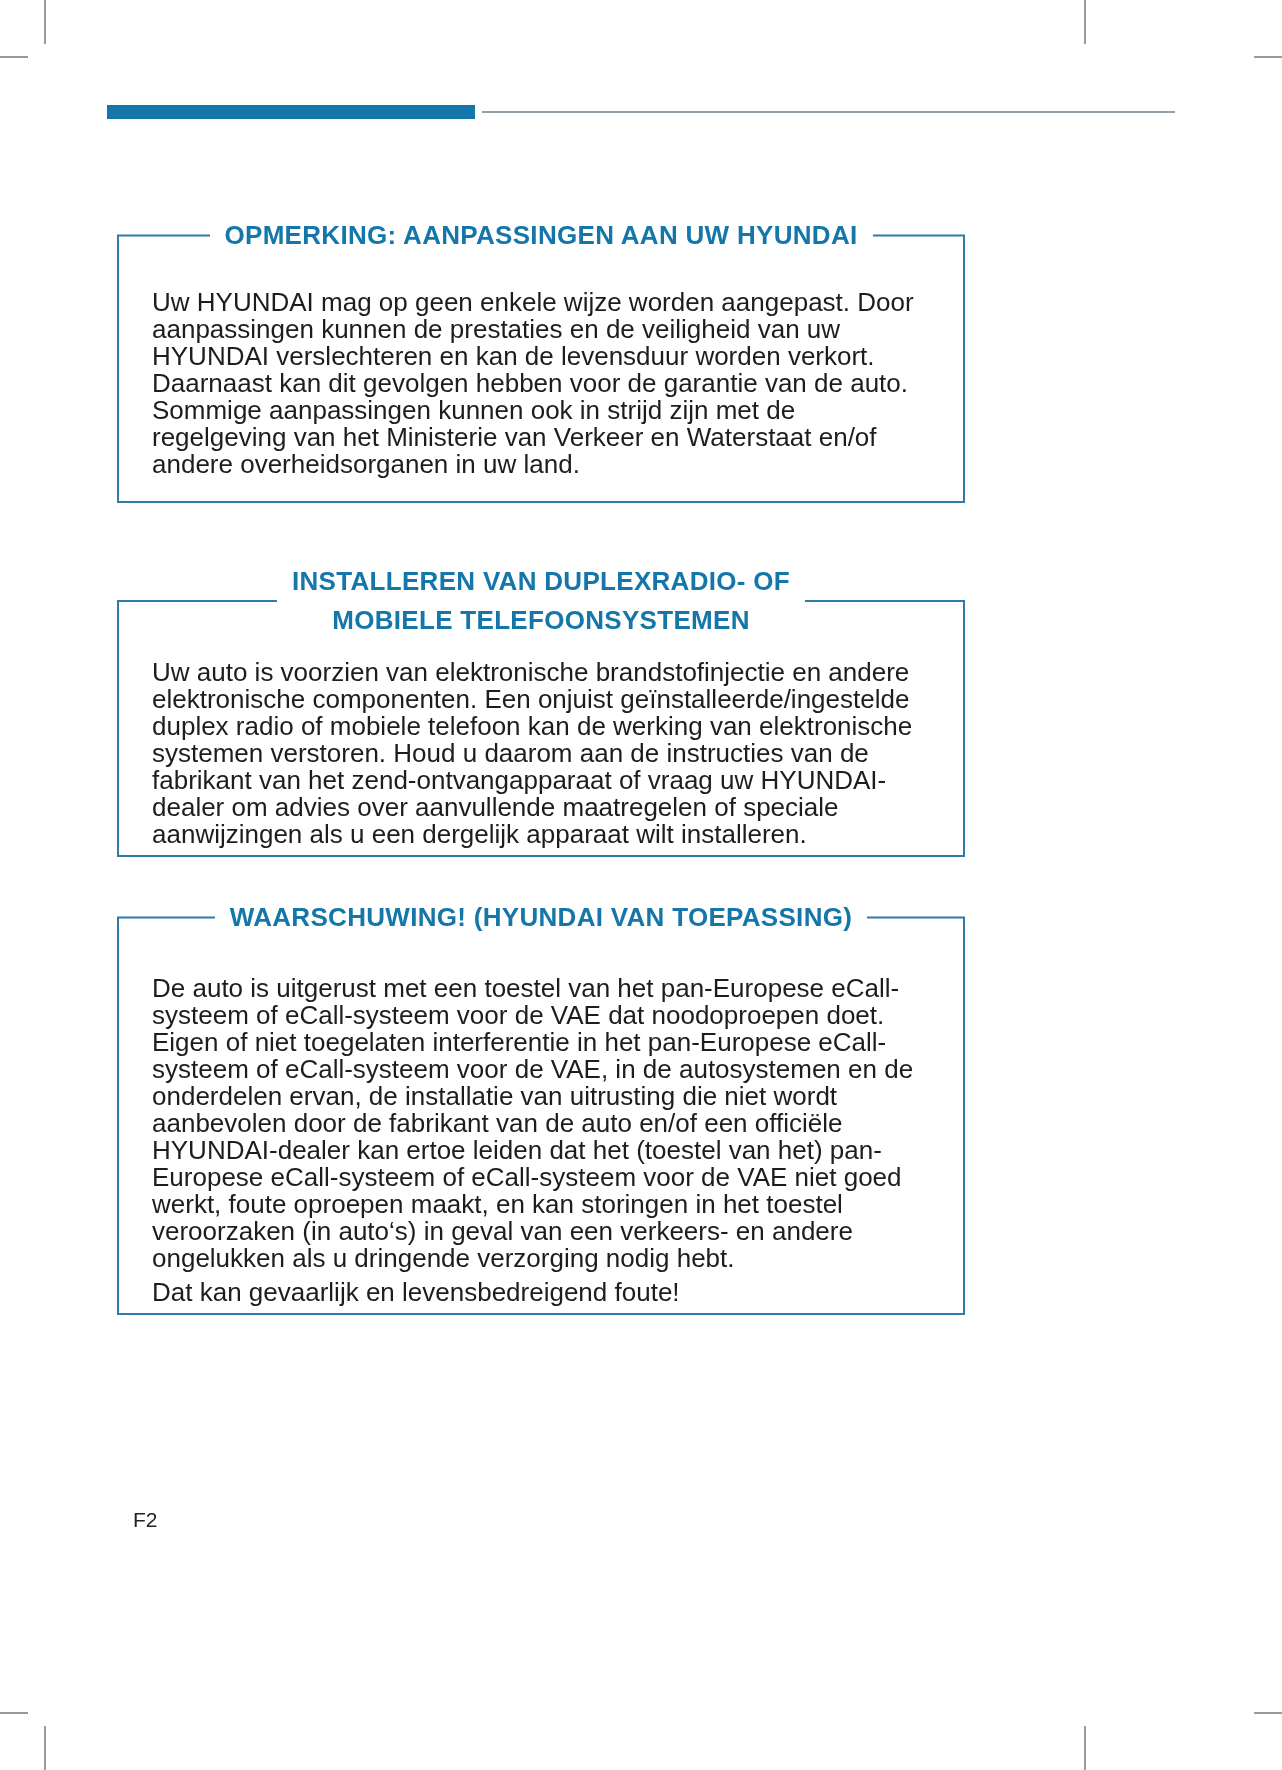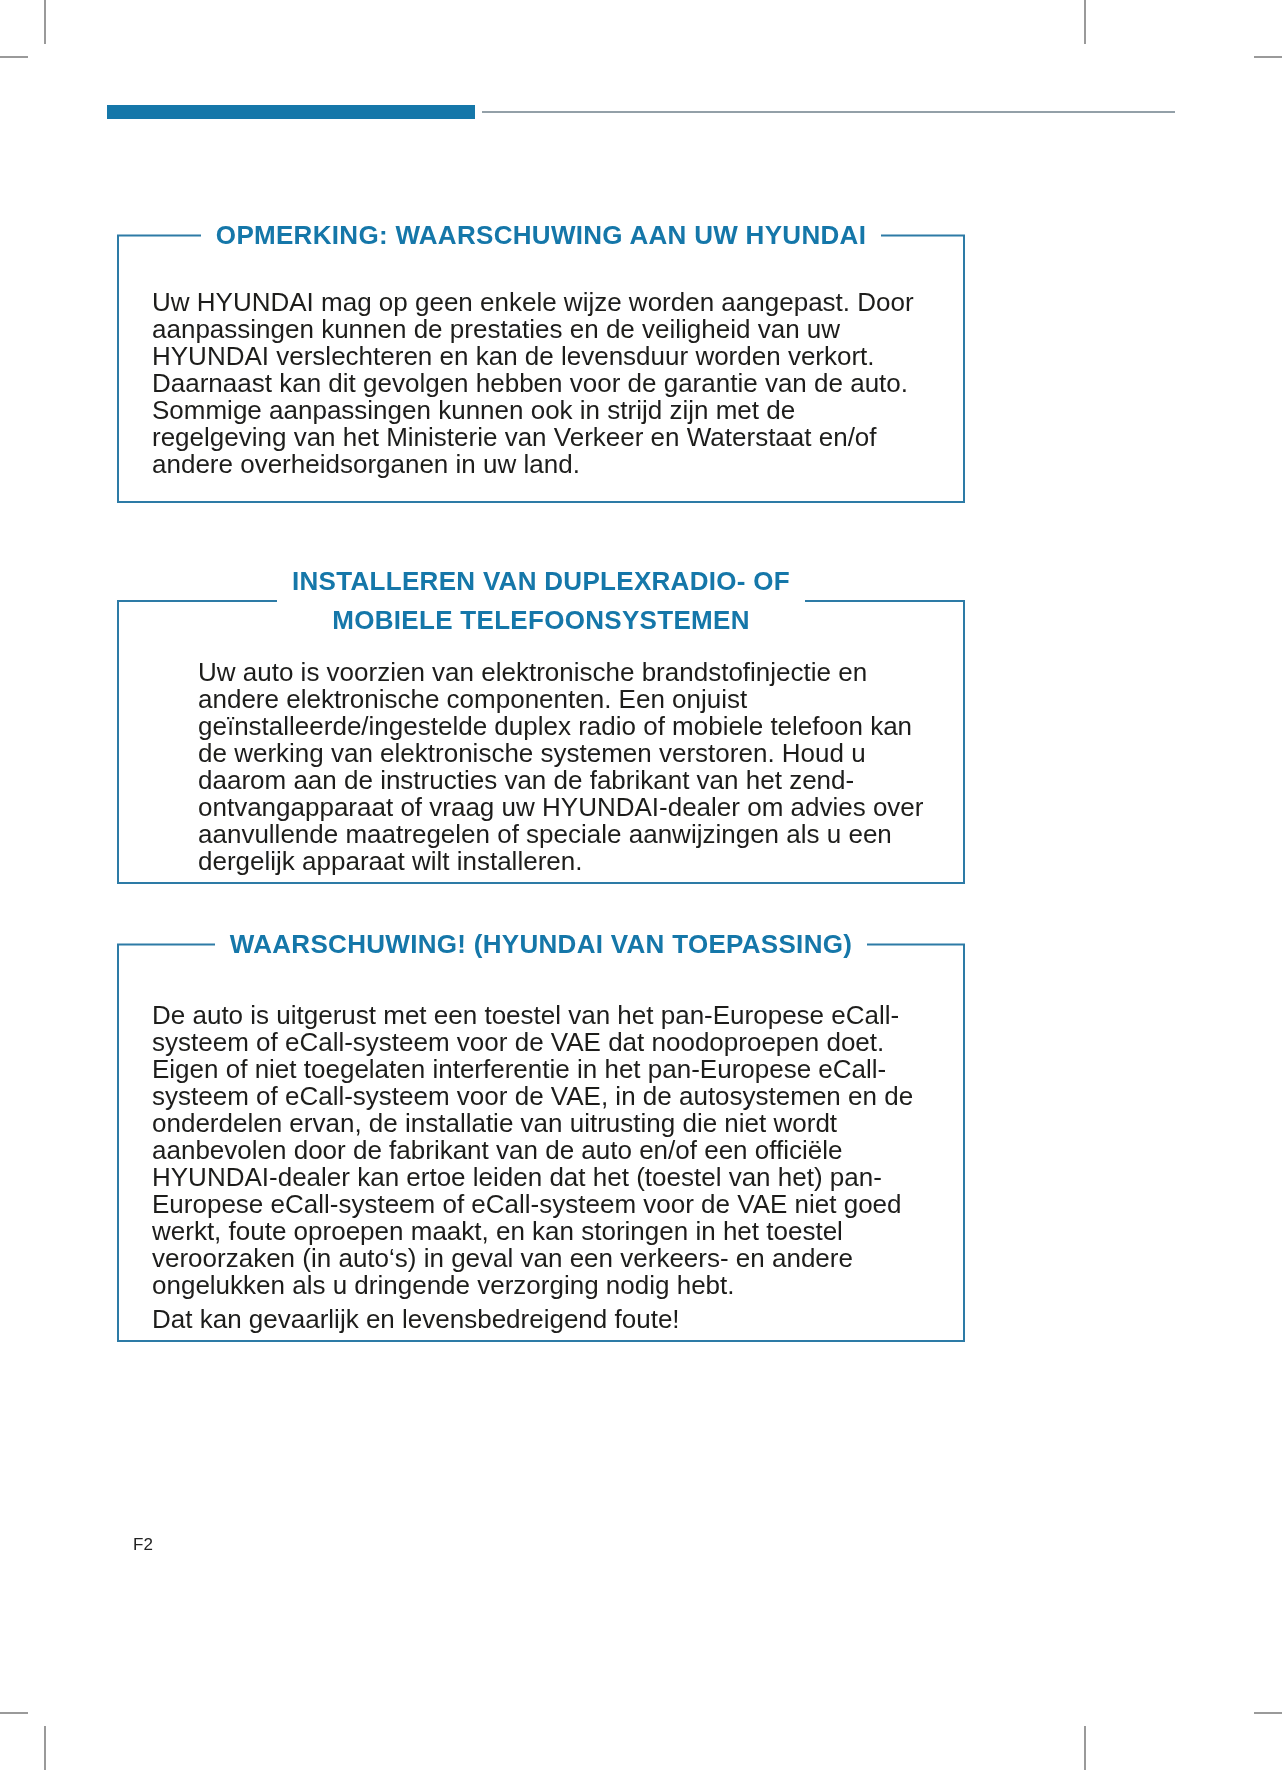--- a/index.html
+++ b/index.html
@@ -77,29 +77,29 @@
   .callout-body {
     padding: 0 28px 0 33px;
     color: #1d1d1b;
     font-size: 26px;
     line-height: 27px;
   }
   .callout-body p { margin: 0 0 7px 0; max-width: 788px; }
 
   .callout-opmerking    { margin-top: 116px; min-height: 268px; }
   .callout-opmerking    .callout-body { padding-top: 54px; }
-  .callout-installeren  { margin-top: 98px;  min-height: 250px; padding-left: 46px; }
+  .callout-installeren  { margin-top: 98px;  min-height: 250px; }
   .callout-installeren  .callout-body { padding-top: 58px; }
   .callout-waarschuwing { margin-top: 60px;  min-height: 345px; }
   .callout-waarschuwing .callout-body { padding-top: 58px; }
 
   
   .page-number {
     margin: 193px 0 0 133px;
-    font-size: 17px;
+    font-size: 21px;
     color: #222222;
   }
 </style>
 </head>
 <body>
 
 <div class="page">
 
   <div class="crop v v-tl"></div>
   <div class="crop v v-tr"></div>
@@ -114,21 +114,21 @@
     <div class="title-rule">
       <span class="rule-thick"></span>
       <span class="rule-thin"></span>
     </div>
   </header>
 
   <section class="callout callout-opmerking">
     <div class="callout-head">
       <span class="head-line"></span>
       <h2 class="callout-title">
-        <span class="title-line">OPMERKING: WAARSCHUWING AAN UW HYUNDAI</span>
+        <span class="title-line">OPMERKING: AANPASSINGEN AAN UW HYUNDAI</span>
       </h2>
       <span class="head-line"></span>
     </div>
     <div class="callout-body">
       <p>Uw HYUNDAI mag op geen enkele wijze worden aangepast. Door aanpassingen kunnen de prestaties en de veiligheid van uw HYUNDAI verslechteren en kan de levensduur worden verkort. Daarnaast kan dit gevolgen hebben voor de garantie van de auto. Sommige aanpassingen kunnen ook in strijd zijn met de regelgeving van het Ministerie van Verkeer en Waterstaat en/of andere overheidsorganen in uw land.</p>
     </div>
   </section>
 
   <section class="callout callout-installeren">
     <div class="callout-head">

